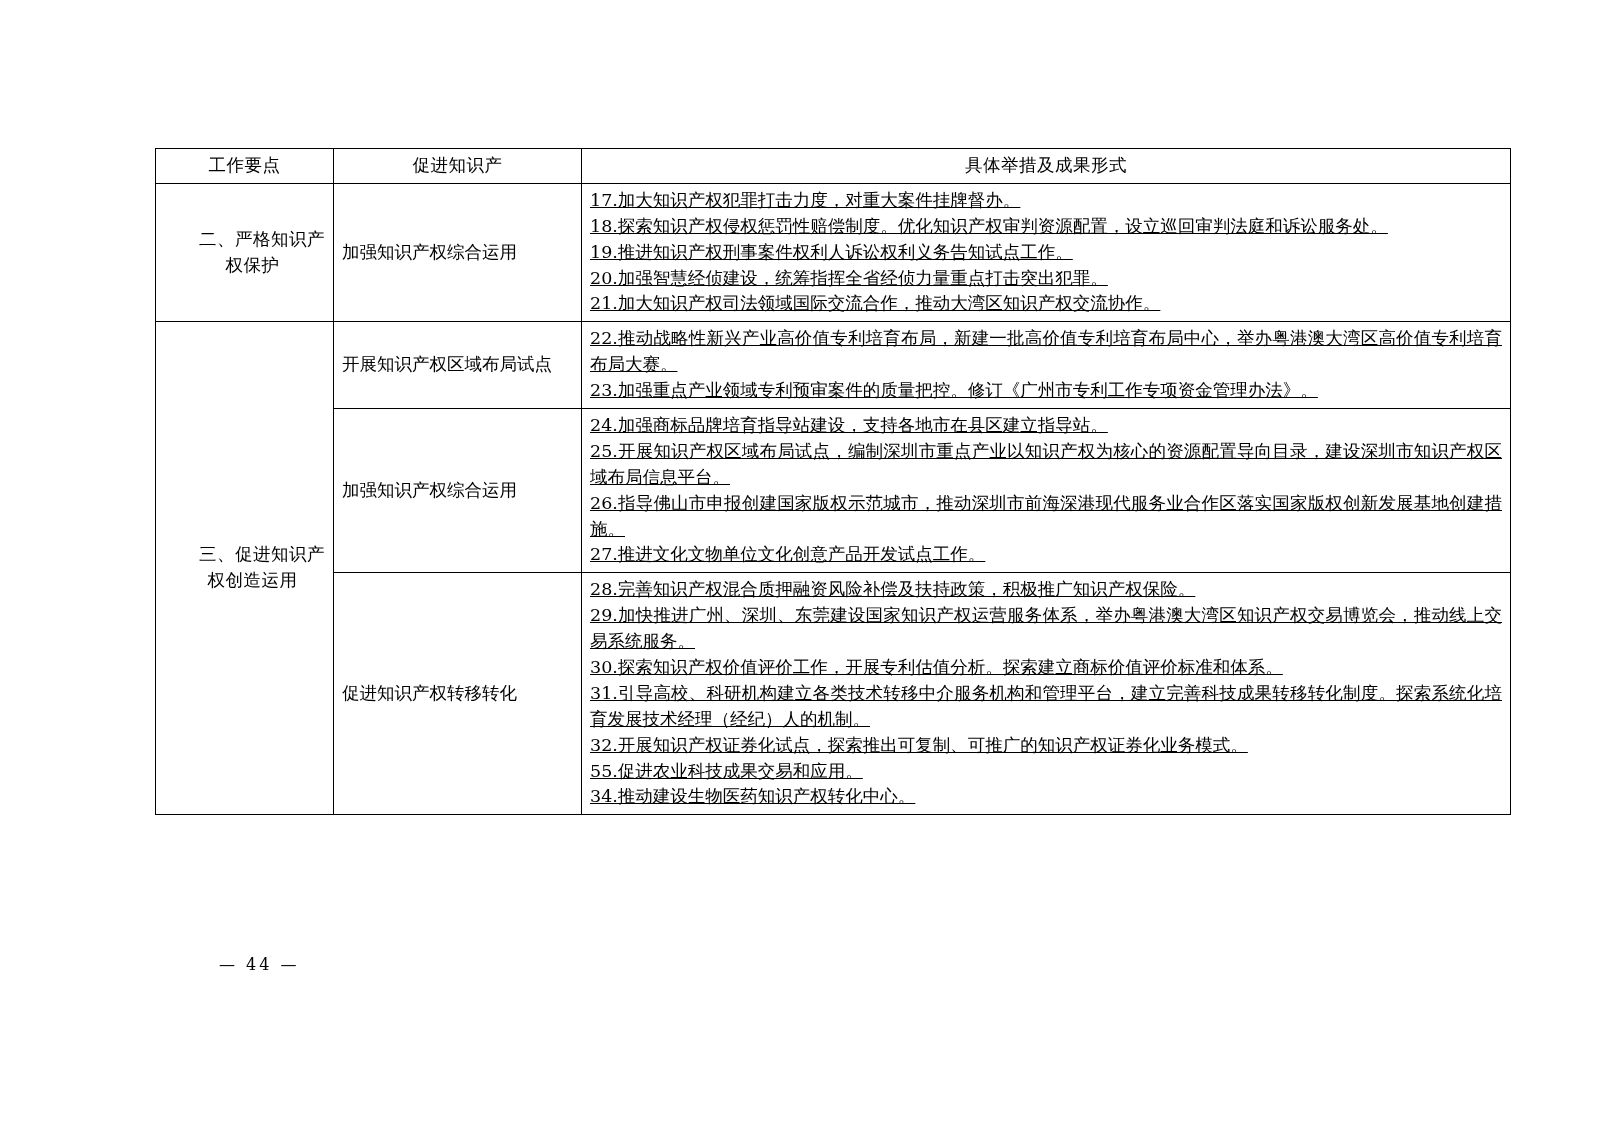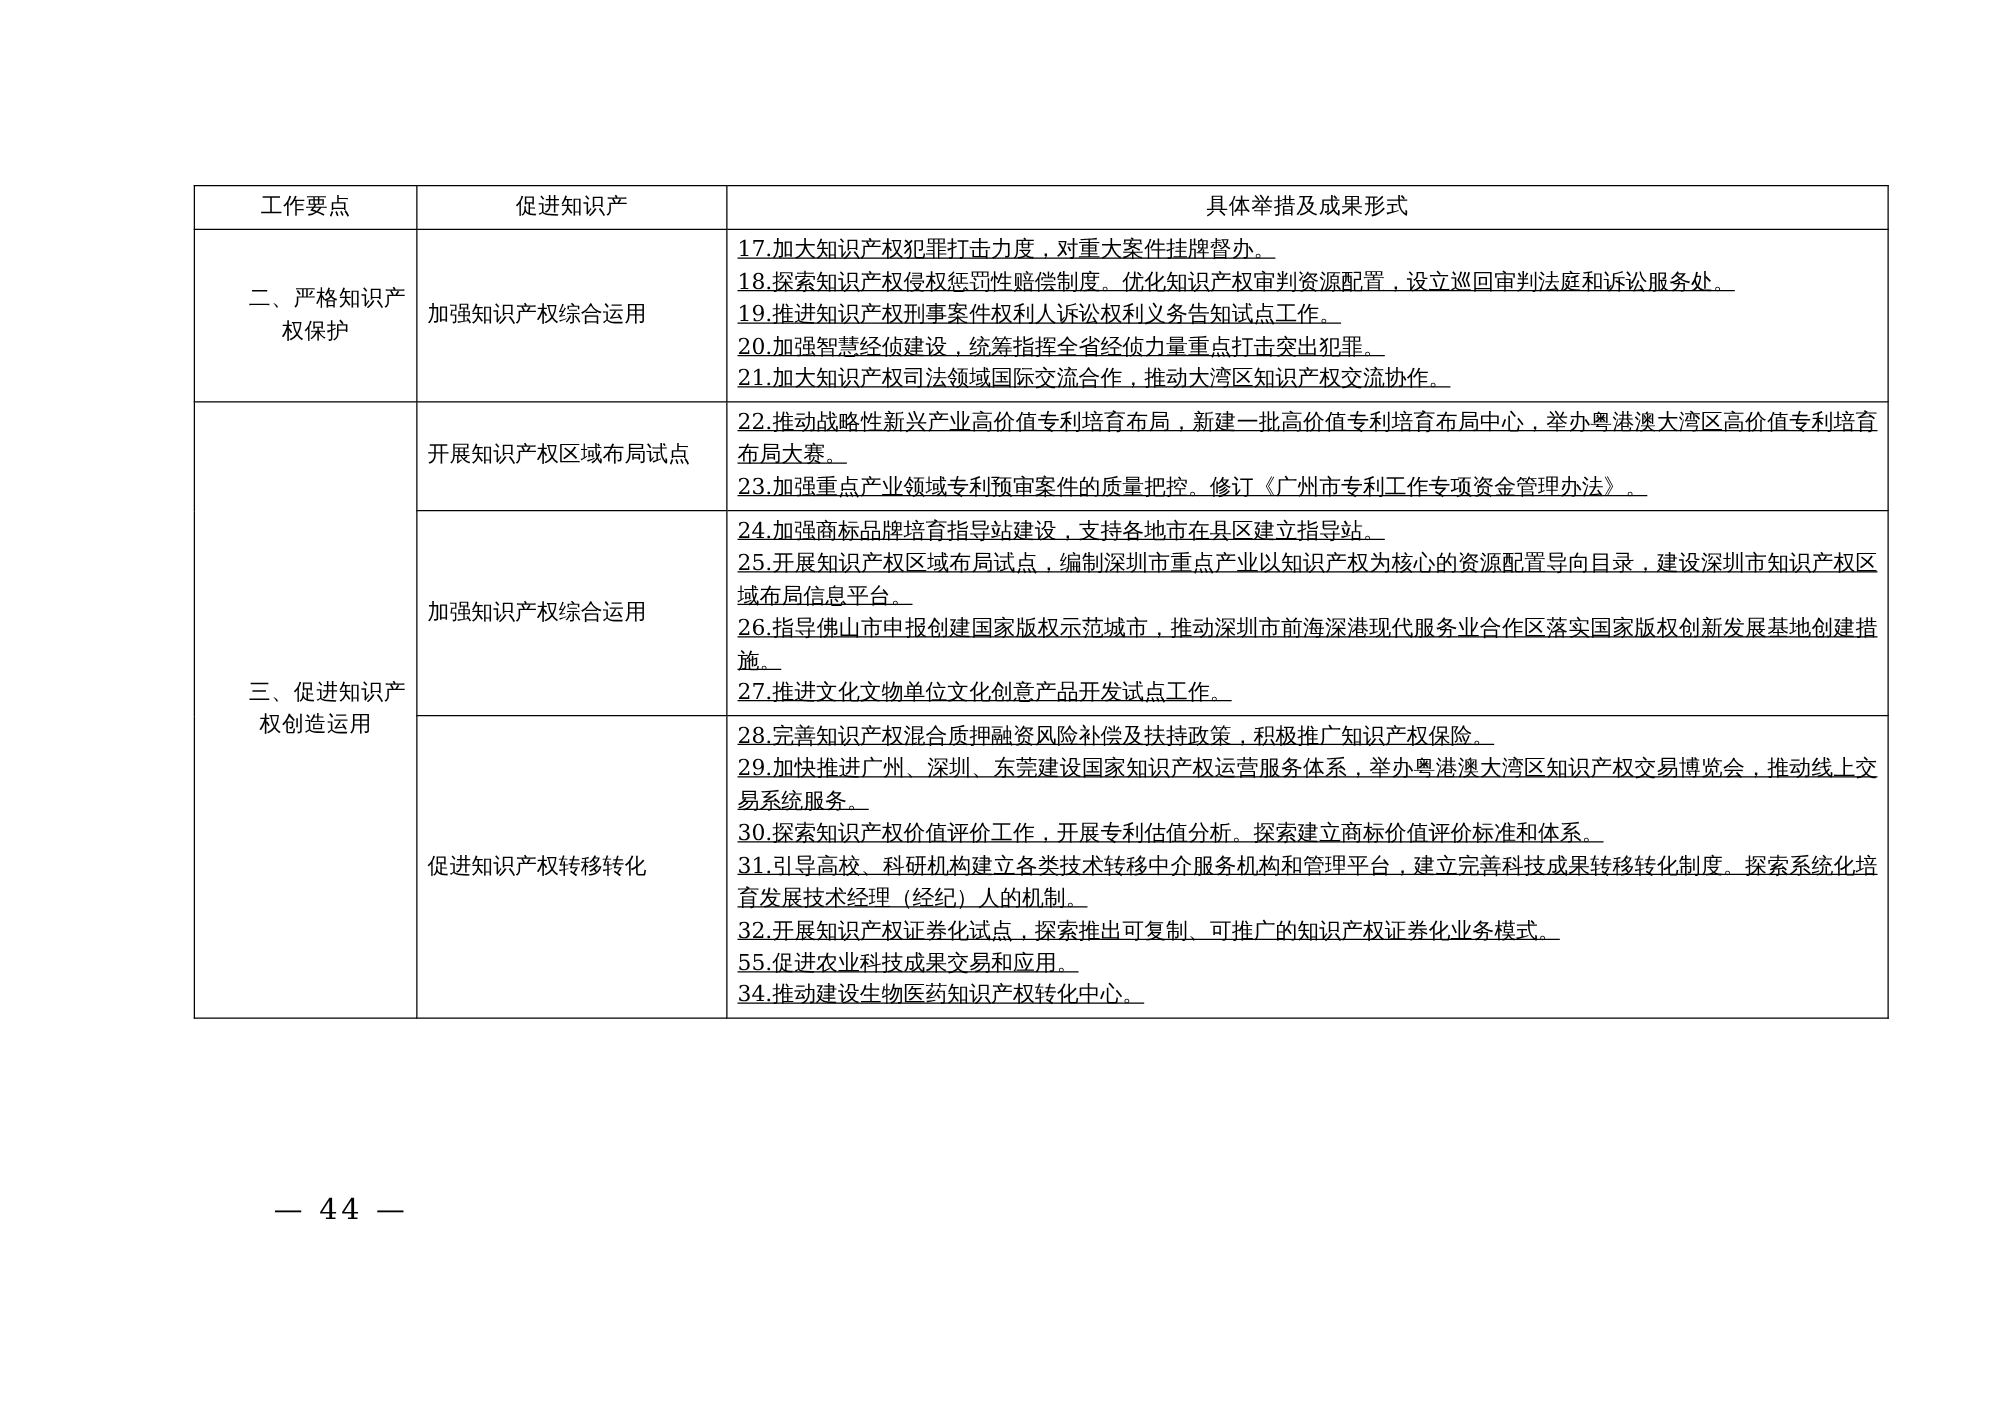--- a/index.html
+++ b/index.html
@@ -74,21 +74,21 @@
   .items-cell p {
     margin: 0;
     text-align: justify;
     text-justify: inter-ideograph;
     text-decoration: underline;
   }
   .page-number {
     position: absolute;
     left: 186px;
     top: 955px;
-    font-size: 23px;
+    font-size: 16px;
     letter-spacing: 3px;
     font-family: "DejaVu Serif", "Liberation Serif", serif;
   }
 </style>
 </head>
 <body>
 
 <div class="page">
 
   <table class="doc-table">

